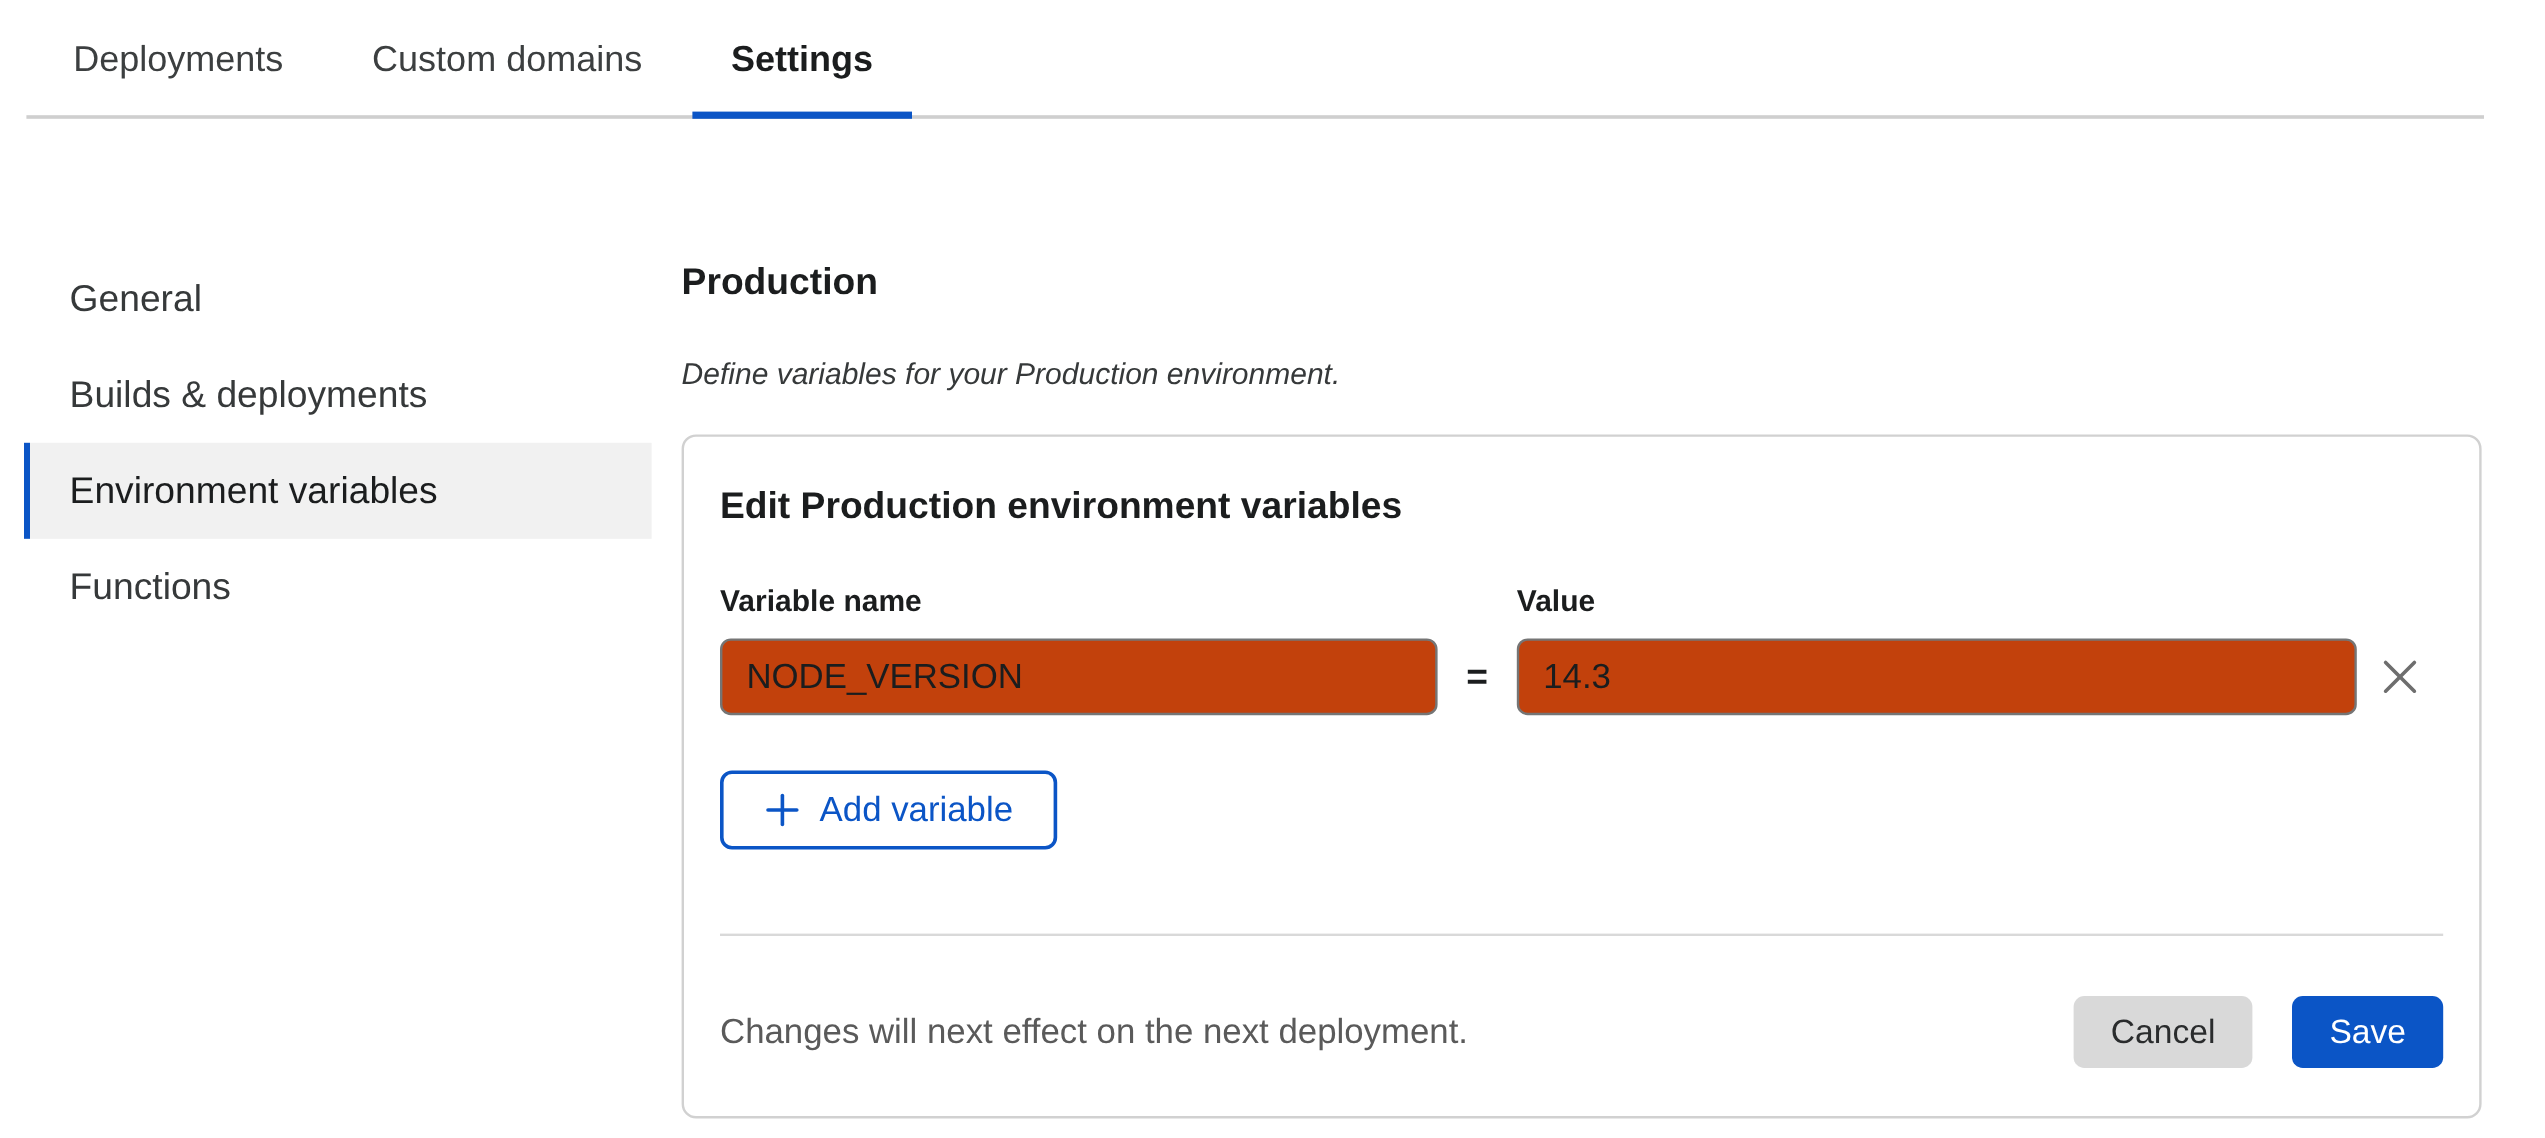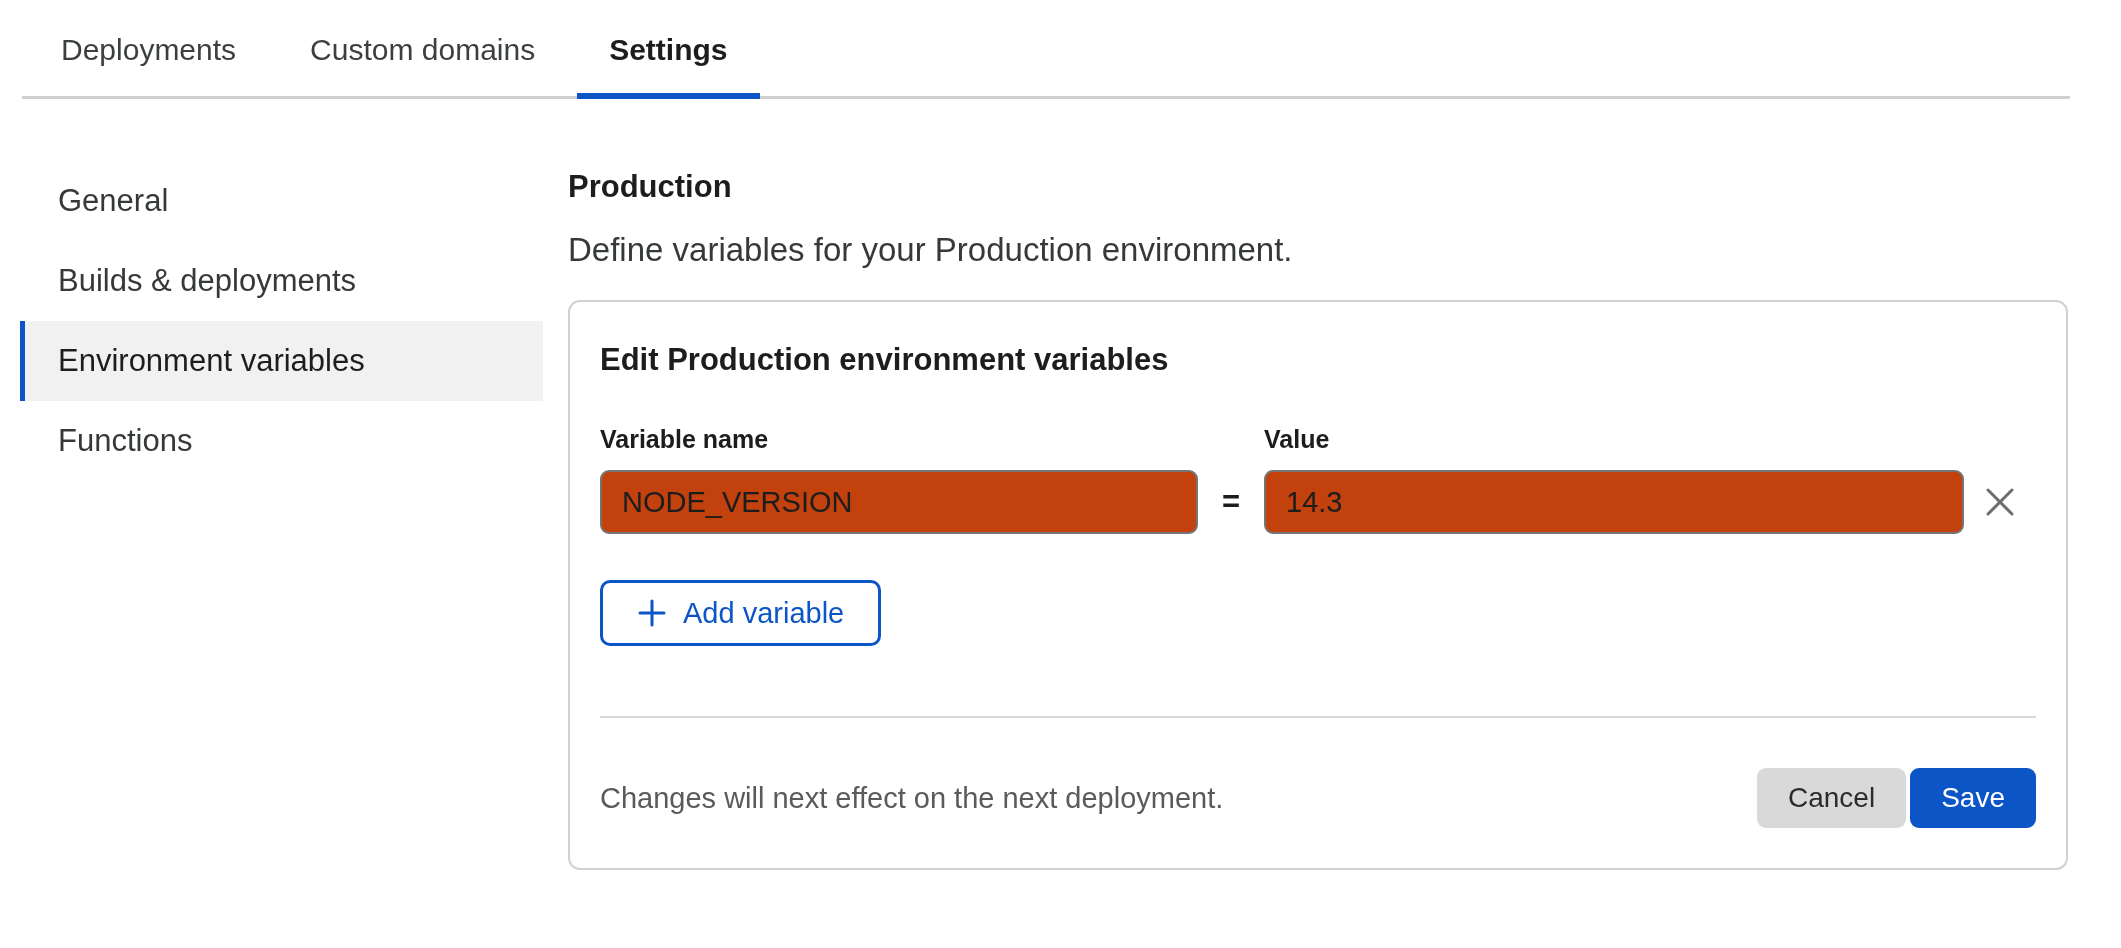--- a/index.html
+++ b/index.html
@@ -20,30 +20,30 @@
   
   .tabbar{position:relative;height:99px;display:flex;align-items:center;padding-left:29px;}
   .tabbar-line{position:absolute;left:22px;right:51px;bottom:0;height:3px;background:var(--rule);}
   .tab{
     position:relative;height:100%;display:flex;align-items:center;
     padding:0 32px;margin-right:10px;font-size:30px;color:#3c3f40;cursor:pointer;white-space:nowrap;
   }
   .tab.active{font-weight:700;color:var(--ink);}
   .tab.active::after{content:"";position:absolute;left:0;right:0;bottom:0;height:6px;background:var(--blue);z-index:1;}
   
-  .content{display:flex;padding-top:62px;}
+  .content{display:flex;padding-top:110px;}
   .sidebar{margin-left:20px;width:523px;flex:none;}
   .side-item{
     display:flex;align-items:center;height:80px;padding-left:33px;
     border-left:5px solid transparent;font-size:31px;color:var(--body);cursor:pointer;
   }
   .side-item.active{background:#f1f1f1;border-left-color:var(--blue);font-weight:400;color:var(--ink);}
   main{flex:1;margin-left:25px;margin-right:53px;}
   .section-title{font-size:31px;font-weight:700;color:var(--ink);margin:6px 0 0;line-height:39px;}
-  .section-subtitle{font-size:33px;color:var(--body);margin:26px 0 0;line-height:36px;}
+  .section-subtitle{font-size:25px;color:var(--body);margin:40px 0 0;line-height:36px;font-style:italic;}
   
   .card{margin-top:32px;border:2px solid var(--card-border);border-radius:12px;padding:40px 30px;}
   .card-title{font-size:31px;font-weight:700;color:var(--ink);margin:0;line-height:36px;}
   .form-row{display:flex;margin-top:46px;}
   .field{display:flex;flex-direction:column;}
   .field-name{width:598px;flex:none;}
   .field-value{flex:1;}
   .field-label{font-size:25px;font-weight:700;color:var(--ink);margin-bottom:16px;line-height:30px;}
   .text-input{
     height:64px;border:2px solid var(--input-border);border-radius:9px;padding:0 20px;
@@ -58,21 +58,21 @@
     justify-content:center;background:none;border:none;cursor:pointer;padding:0;
   }
   .add-btn{
     margin-top:46px;display:inline-flex;align-items:center;gap:16px;height:66px;padding:0 34px;
     border:3px solid var(--blue);border-radius:10px;background:#fff;color:var(--blue);
     font-size:29px;cursor:pointer;font-family:inherit;line-height:1;
   }
   .divider{height:2px;background:#d9d9d9;margin-top:70px;}
   .card-footer{margin-top:50px;display:flex;align-items:center;justify-content:space-between;}
   .footer-note{font-size:29px;color:var(--muted);}
-  .actions{display:flex;gap:4px;}
+  .actions{display:flex;gap:33px;}
   .btn{height:60px;border:none;border-radius:9px;font-size:28px;padding:0 31px;cursor:pointer;font-family:inherit;}
   .btn-cancel{background:#d9d9d9;color:#2a2c2d;}
   .btn-save{background:var(--blue);color:#ffffff;text-align:right;}
 </style>
 </head>
 <body>
 
 <header class="tabbar">
   <div class="tab">Deployments</div>
   <div class="tab">Custom domains</div>

